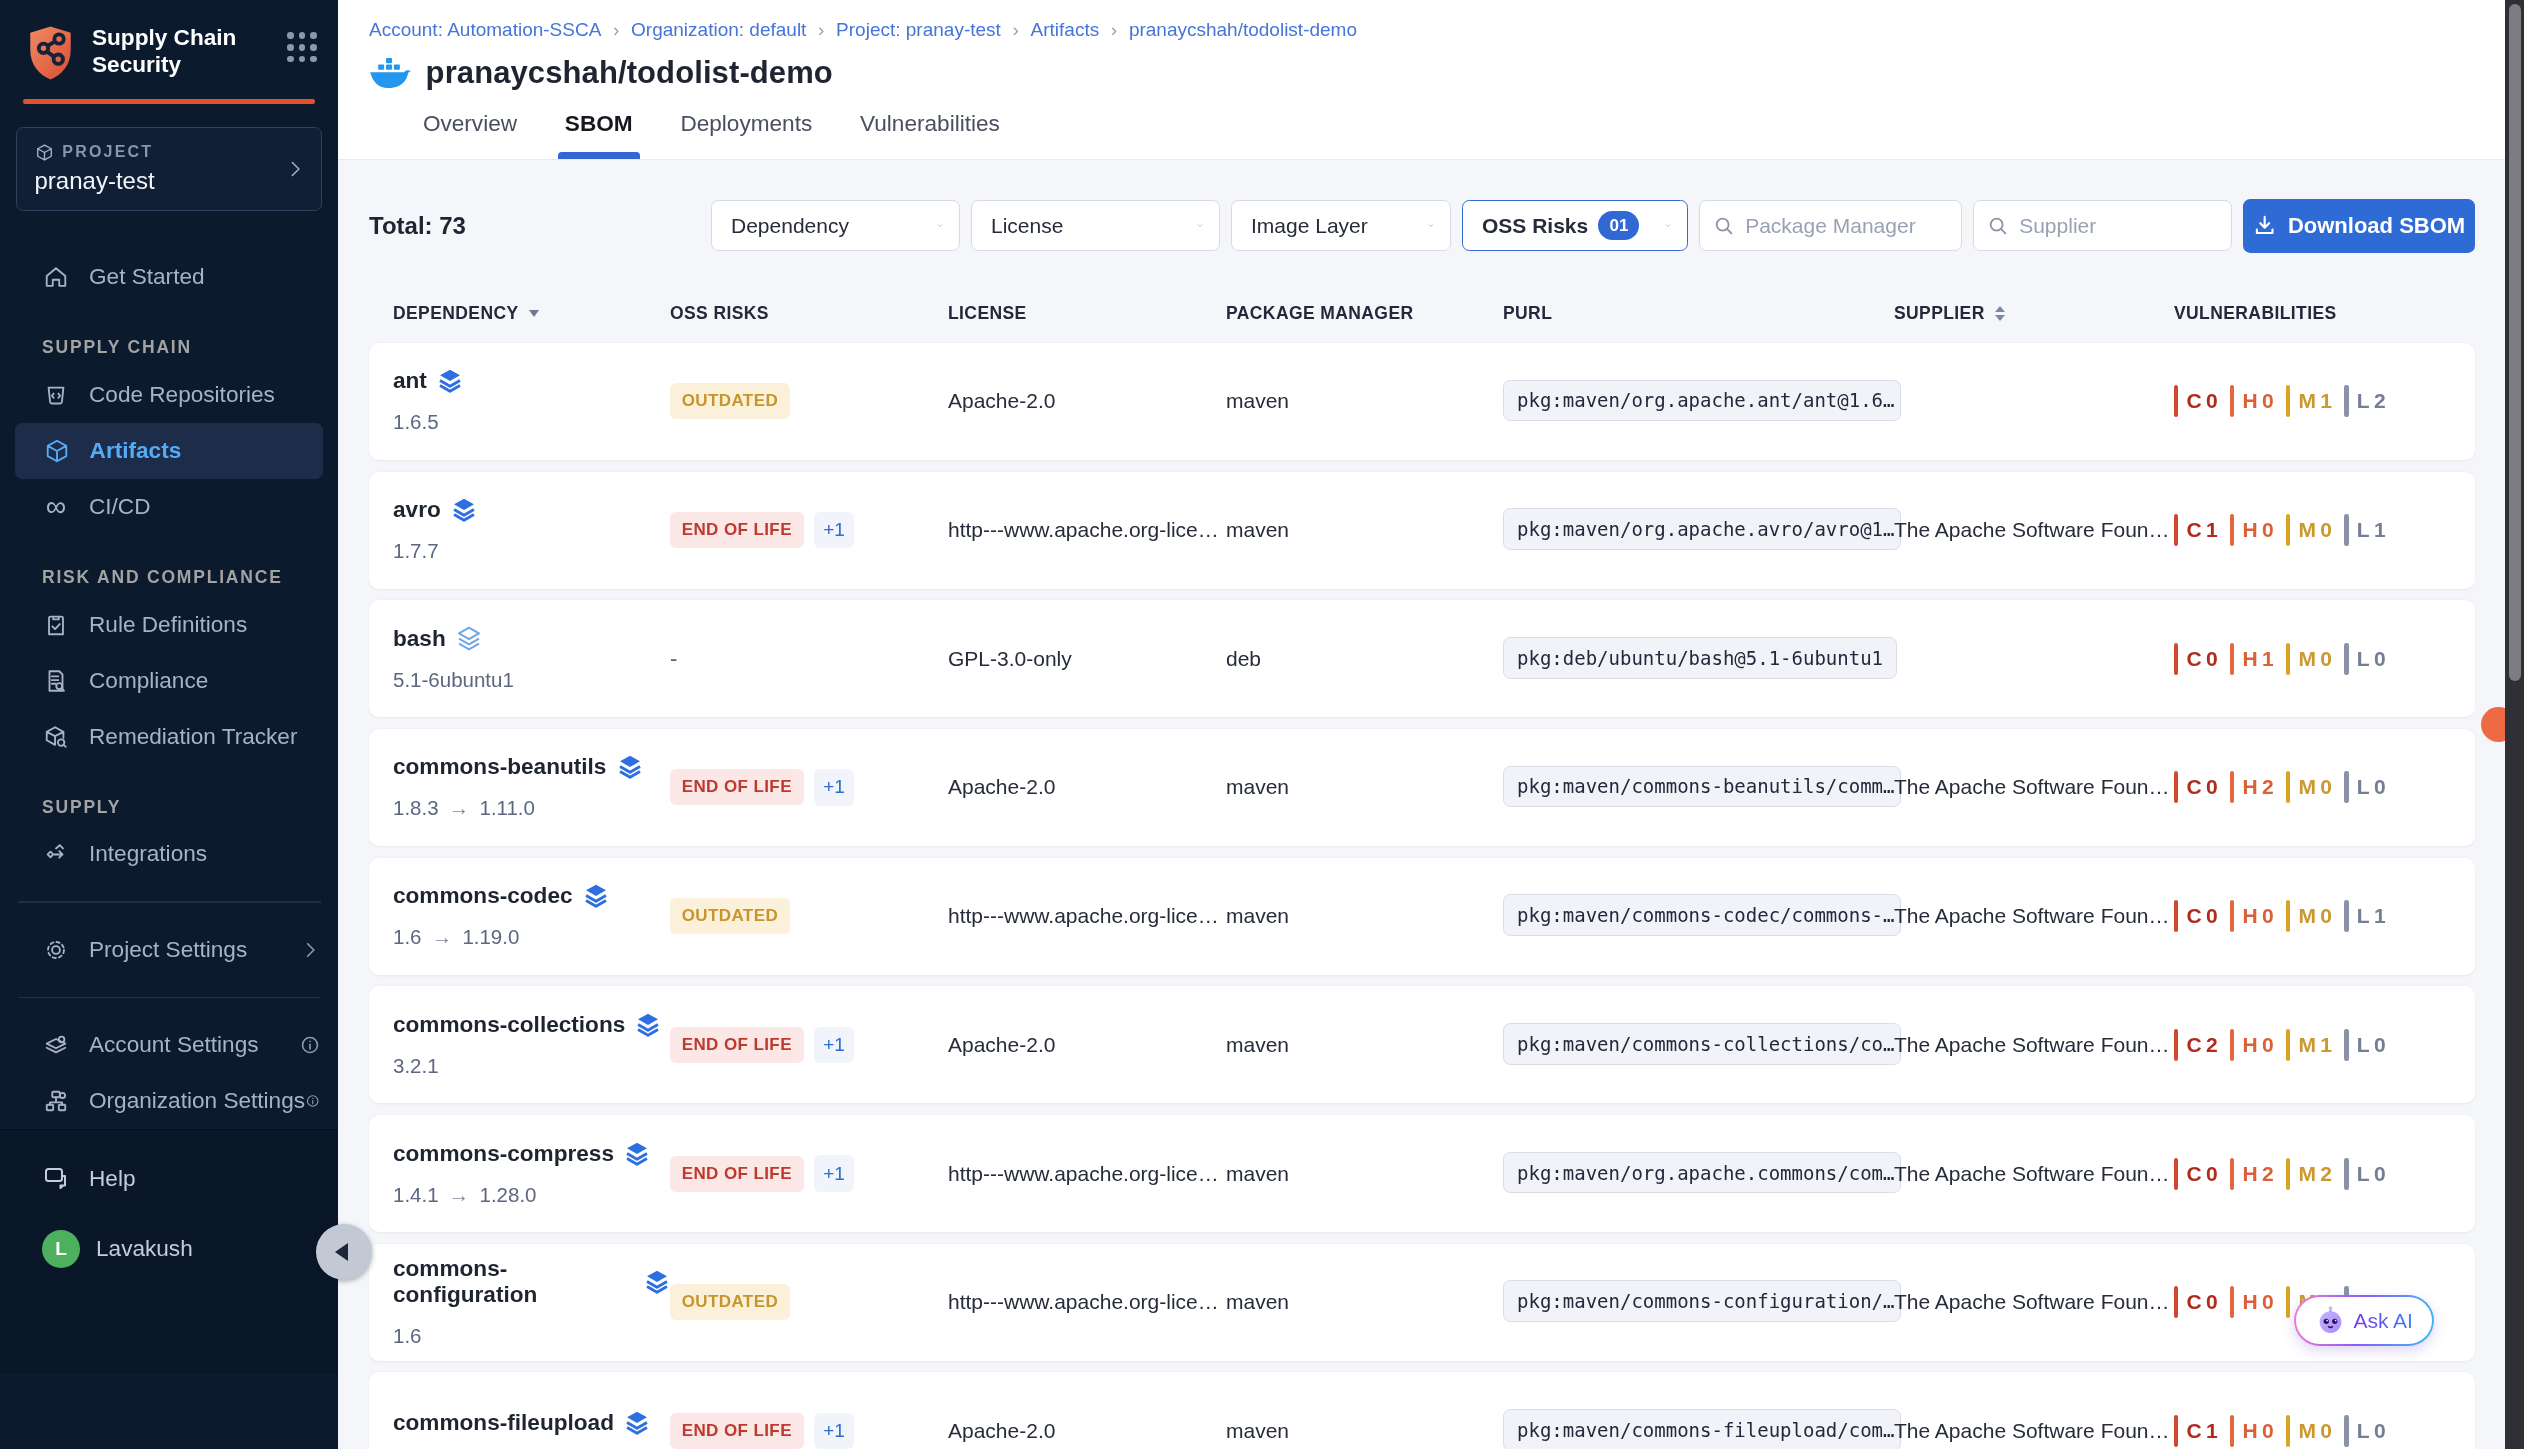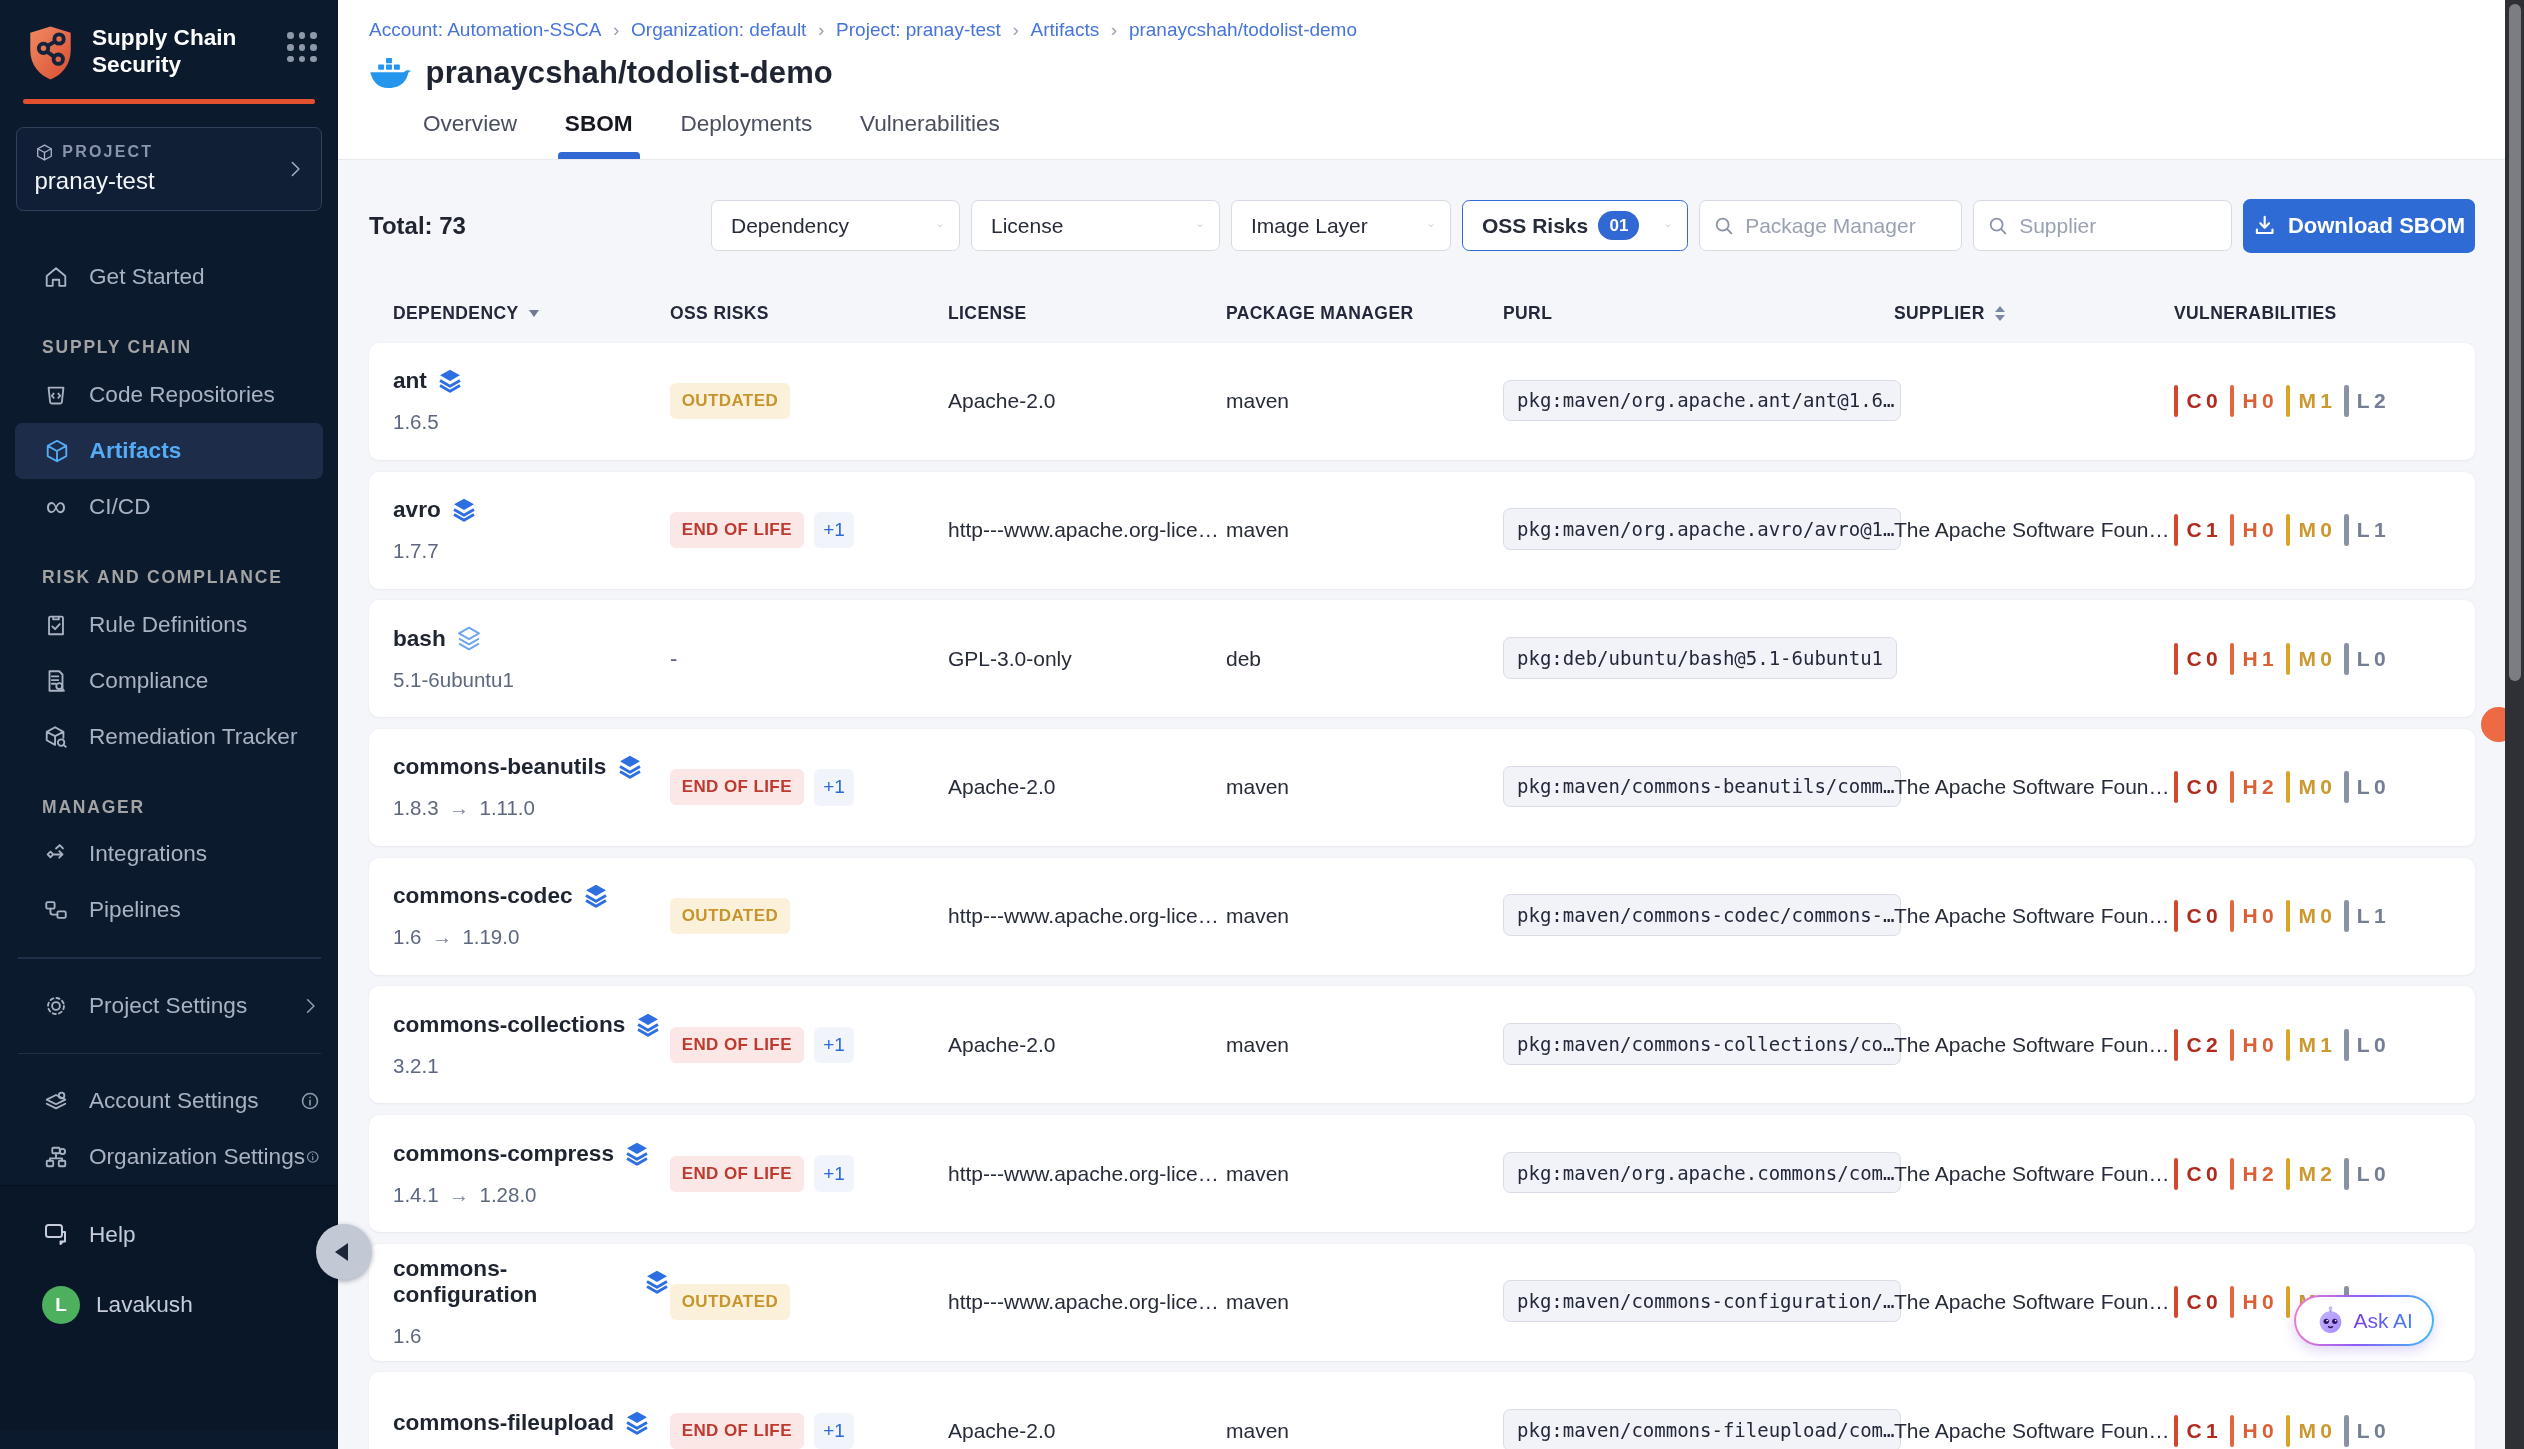--- a/index.html
+++ b/index.html
@@ -226,38 +226,28 @@
       <span class="nicon">
           <svg viewBox="0 0 28 28">
             <path class="st" d="M13 3.5 22 8.5v6.5 M13 3.5 4 8.5v9l9 5v-9.5l9-4.5 M13 13 4 8.5"></path>
             <circle class="st" cx="19.5" cy="20" r="3.5"></circle>
             <path class="st" d="m22 22.5 2.5 2"></path>
           </svg>
         </span>
       <span>Remediation Tracker</span>
     </div>
 
-    <div class="nav-sec">MANAGER</div>
+    <div class="nav-sec">SUPPLY</div>
     <div class="nav-item">
       <span class="nicon">
           <svg viewBox="0 0 28 28">
             <path class="st" d="M5 14.5 8 11.5l3 3-3 3Z M12 14.5h9 M21 14.5l-3.5-3.5 M21 14.5 17.5 18 M14 8l4-3.5 M18 4.5 21.5 8"></path>
           </svg>
         </span>
       <span>Integrations</span>
-    </div>
-    <div class="nav-item">
-      <span class="nicon">
-          <svg viewBox="0 0 28 28">
-            <rect class="st" x="3.5" y="5.5" width="9" height="7" rx="1.5"></rect>
-            <rect class="st" x="15.5" y="15.5" width="9" height="7" rx="1.5"></rect>
-            <path class="st" d="M8 12.5v4a2.5 2.5 0 0 0 2.5 2.5h5"></path>
-          </svg>
-        </span>
-      <span>Pipelines</span>
     </div>
 
     <div class="flex-sp"></div>
 
     <div class="side-div"></div>
     <div class="nav-item">
       <span class="nicon">
           <svg viewBox="0 0 28 28">
             <circle class="st" cx="14" cy="14" r="4.2"></circle>
             <circle class="st" cx="14" cy="14" r="8.6" stroke-dasharray="3.4 3.4"></circle>

